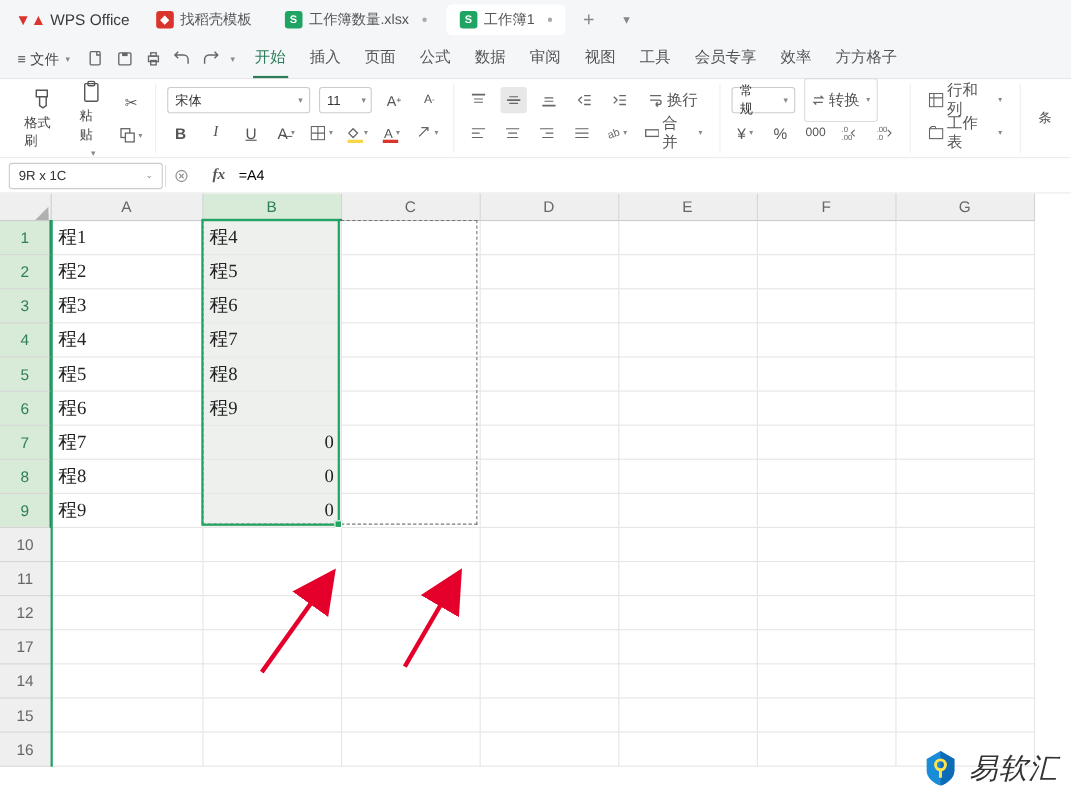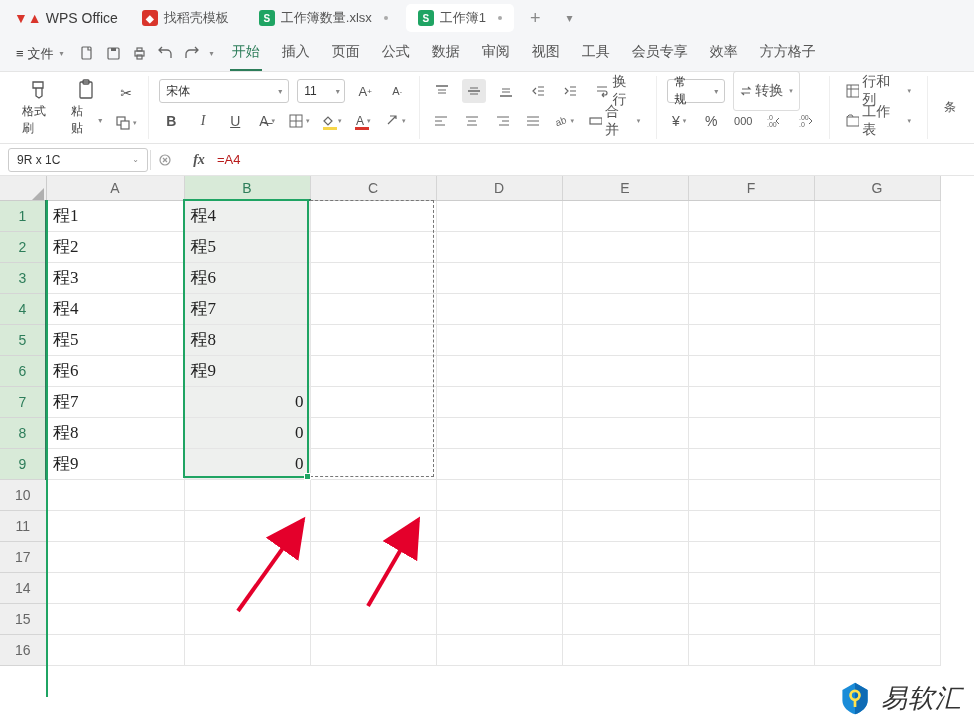--- a/index.html
+++ b/index.html
@@ -45,21 +45,21 @@
     .clr-bar.y { background:#f7d64a; }
     .clr-bar.r { background:#d9352c; }
     .chev { font-size:8px; color:#888; margin-left:2px; }
     .condense-label { font-size:12px; color:#555; padding:0 6px; cursor:pointer; }
     
     
     .fbar { display:flex; align-items:center; height:32px; border-bottom:1px solid #e5e5e5; background:#fff; padding:0 8px; gap:2px; }
     .namebox { width:140px; height:24px; border:1px solid #ccc; border-radius:3px; display:flex; align-items:center; justify-content:space-between; padding:0 8px; font-size:12px; }
     .fbar-sep { width:1px; height:20px; background:#ddd; }
     .fbar-icons { display:flex; gap:10px; color:#777; }
-    .fbar-input { flex:1; font-size:13px; padding:0 4px; color:#b91c1c; }
+    .fbar-input { flex:1; font-size:13px; padding:0 4px; color:#000000; }
     
     
     .grid-wrap { position:relative; background:#fff; }
     .grid-wrap table { border-collapse:collapse; table-layout:fixed; }
     .corner { width:46px; height:24px; background:#efefef; border-right:1px solid #ccc; border-bottom:1px solid #ccc; }
     .corner::after { content:""; position:absolute; left:32px; top:12px; border:6px solid transparent; border-right-color:#b0b0b0; border-bottom-color:#b0b0b0; }
     .colh { height:24px; background:#efefef; border-right:1px solid #d5d5d5; border-bottom:1px solid #ccc; text-align:center; font-size:14px; color:#666; font-weight:normal; }
     .colh.sel { background:#d8ead8; color:#2d7d5a; border-bottom:2px solid #2d7d5a; }
     .rowh { width:46px; background:#efefef; border-right:1px solid #ccc; border-bottom:1px solid #d5d5d5; text-align:center; font-size:14px; color:#666; font-weight:normal; }
     .rowh.sel { background:#d8ead8; color:#2d7d5a; border-right:2px solid #2d7d5a; }
@@ -175,21 +175,21 @@
           </span>
         <span>格式刷</span>
       </div>
       <div class="rbig">
         <span class="ic">
             <svg width="22" height="22" viewBox="0 0 22 22">
               <rect x="4" y="3" width="12" height="16" rx="1" fill="none" stroke="#555" stroke-width="1.3"></rect>
               <rect x="7" y="1" width="6" height="4" rx="1" fill="none" stroke="#555" stroke-width="1.3"></rect>
             </svg>
           </span>
-        <span style="display:flex;align-items:center;gap:4px;">
+        <span style="display:flex;align-items:center;gap:4px;flex-direction:column;">
             <span>粘贴</span>
             <span class="chev">▾</span>
           </span>
       </div>
       <div style="display:flex;flex-direction:column;gap:6px;">
         <div class="ibtn">✂</div>
         <div class="ibtn split">
             <svg width="14" height="14" viewBox="0 0 14 14">
               <rect x="1" y="1" width="8" height="8" fill="none" stroke="#666" stroke-width="1.2"></rect>
               <rect x="5" y="5" width="8" height="8" fill="#fff" stroke="#666" stroke-width="1.2"></rect>
@@ -526,20 +526,30 @@
           <th class="rowh">11</th>
           <td class="cell"></td>
           <td class="cell num"></td>
           <td class="cell"></td>
           <td class="cell"></td>
           <td class="cell"></td>
           <td class="cell"></td>
           <td class="cell"></td>
         </tr>
         <tr>
+          <th class="rowh">12</th>
+          <td class="cell"></td>
+          <td class="cell num"></td>
+          <td class="cell"></td>
+          <td class="cell"></td>
+          <td class="cell"></td>
+          <td class="cell"></td>
+          <td class="cell"></td>
+        </tr>
+        <tr>
           <th class="rowh">17</th>
           <td class="cell"></td>
           <td class="cell num"></td>
           <td class="cell"></td>
           <td class="cell"></td>
           <td class="cell"></td>
           <td class="cell"></td>
           <td class="cell"></td>
         </tr>
         <tr>

